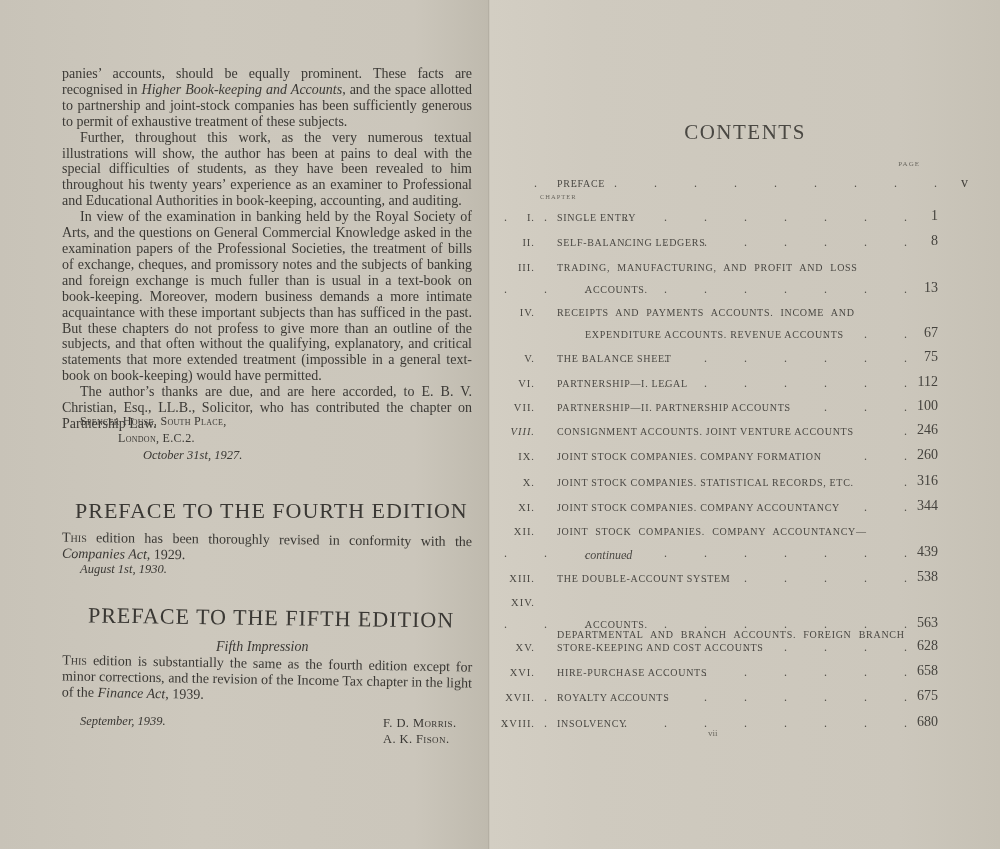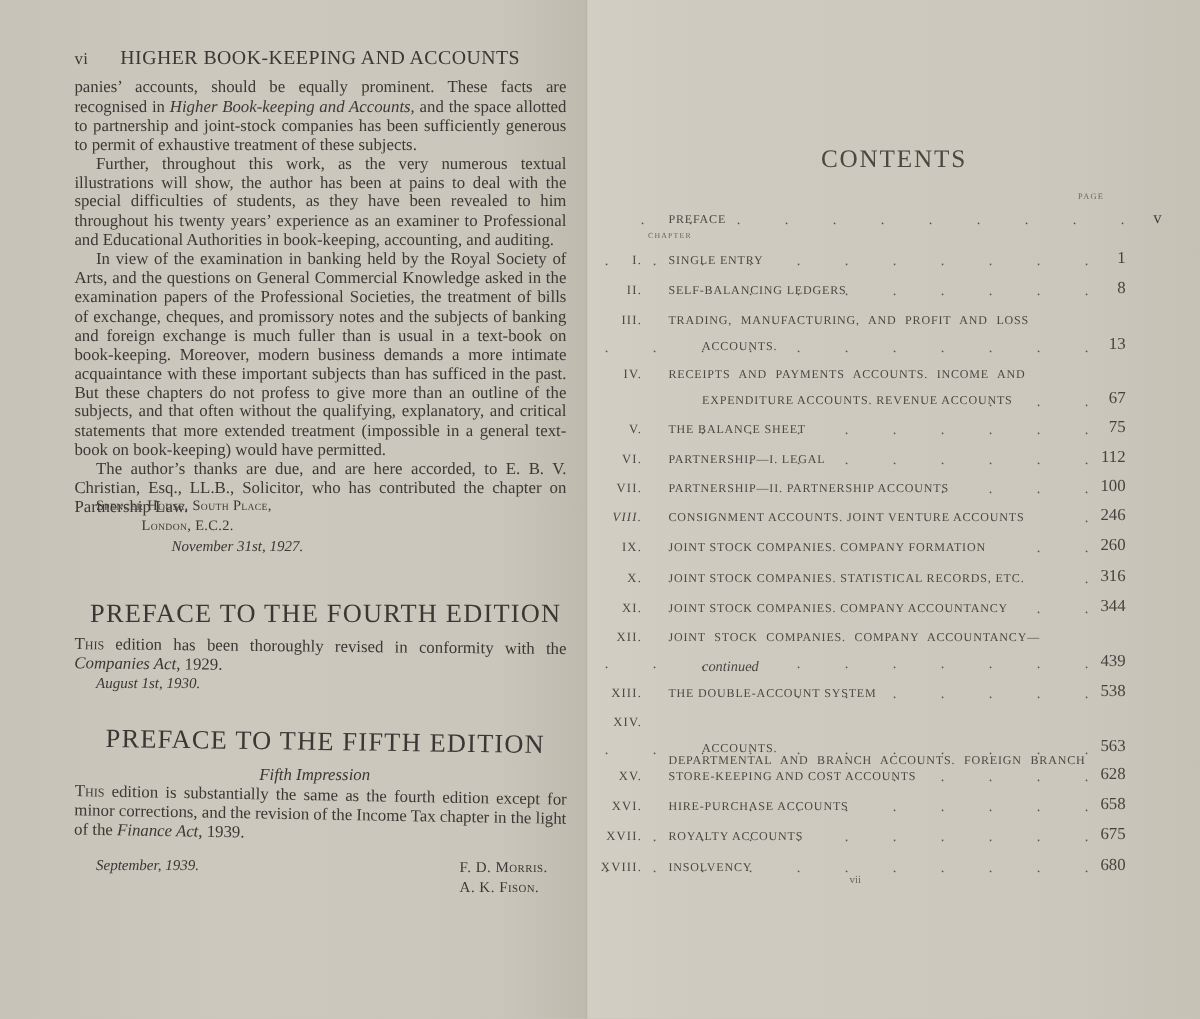--- a/index.html
+++ b/index.html
@@ -52,35 +52,31 @@
   .toc-dots { position: absolute; right: 76px; font-size: 12px; letter-spacing: 17px; color: #55524c; white-space: nowrap; }
   .toc-page { position: absolute; right: 62px; width: 40px; text-align: right; font-size: 14px; letter-spacing: 0; color: #45433e; }
   .folio-bottom { position: absolute; left: 218px; top: 728px; font-size: 9px; color: #6a675f; }
 </style>
 </head>
 <body>
 
 <div class="spread">
 
   <div class="page-left">
-    <div class="running-head">
-      <span class="folio">vi</span>
-      <span>HIGHER BOOK-KEEPING AND ACCOUNTS</span>
-    </div>
 
     <div class="body-text">
       <p class="first" id="p1">panies’ accounts, should be equally prominent. These facts are recognised in <i>Higher Book-keeping and Accounts</i>, and the space allotted to partnership and joint-stock companies has been sufficiently generous to permit of exhaustive treatment of these subjects.</p>
       <p>Further, throughout this work, as the very numerous textual illustrations will show, the author has been at pains to deal with the special difficulties of students, as they have been revealed to him throughout his twenty years’ experience as an examiner to Professional and Educational Authorities in book-keeping, accounting, and auditing.</p>
       <p>In view of the examination in banking held by the Royal Society of Arts, and the questions on General Commercial Knowledge asked in the examination papers of the Professional Societies, the treatment of bills of exchange, cheques, and promissory notes and the subjects of banking and foreign exchange is much fuller than is usual in a text-book on book-keeping. Moreover, modern business demands a more intimate acquaintance with these important subjects than has sufficed in the past. But these chapters do not profess to give more than an outline of the subjects, and that often without the qualifying, explanatory, and critical statements that more extended treatment (impossible in a general text-book on book-keeping) would have permitted.</p>
       <p>The author’s thanks are due, and are here accorded, to E. B. V. Christian, Esq., LL.B., Solicitor, who has contributed the chapter on Partnership Law.</p>
     </div>
 
     <div class="addr" style="left:80px; top:414px;">Spencer House, South Place,</div>
     <div class="addr" style="left:118px; top:431px;">London, E.C.2.</div>
-    <div class="date" style="left:143px; top:448px;">November 31st, 1927.</div>
+    <div class="date" style="left:143px; top:448px;">October 31st, 1927.</div>
 
     <div class="preface-h" style="left:75px; top:498px;">PREFACE TO THE FOURTH EDITION</div>
     <div class="para" style="left:62px; top:532px; width:410px; transform:rotate(0.6deg);">
       <span class="sc">This</span><span> edition has been thoroughly revised in conformity with the </span><i>Companies Act</i><span>, 1929.</span>
     </div>
     <div class="date" style="left:80px; top:562px;">August 1st, 1930.</div>
 
     <div class="preface-h" style="left:88px; top:605px; transform:rotate(0.8deg);">PREFACE TO THE FIFTH EDITION</div>
     <div class="preface-sub" style="left:216px; top:639px;">Fifth Impression</div>
     <div class="para" style="left:62px; top:656px; width:410px; transform:rotate(1deg);">

